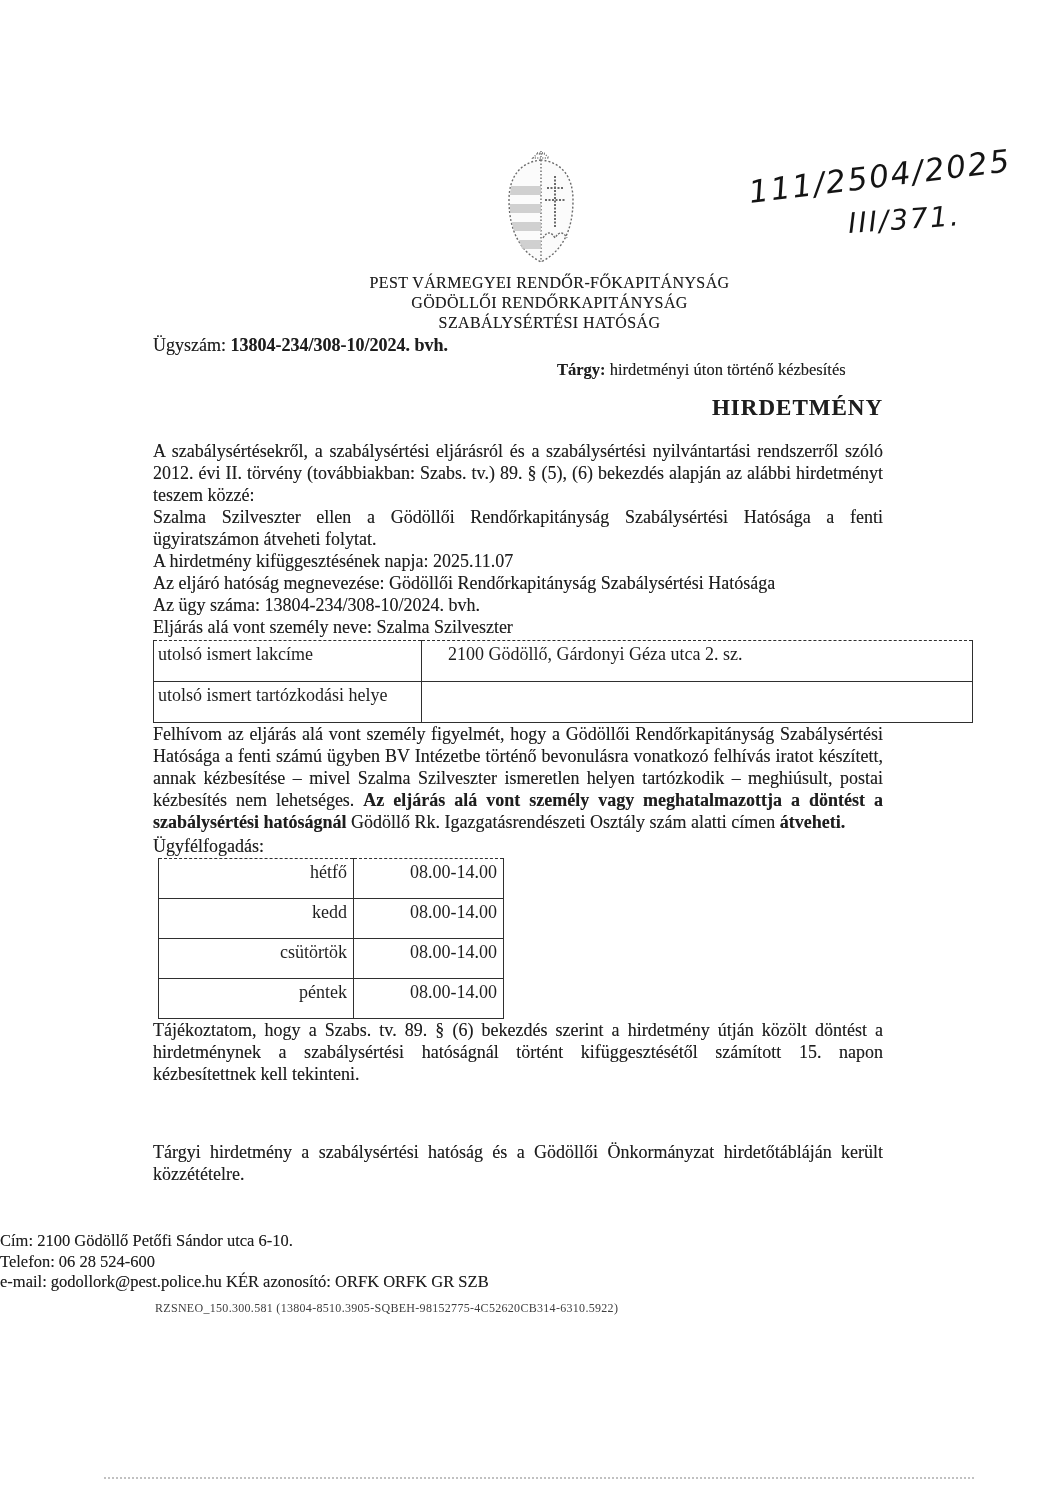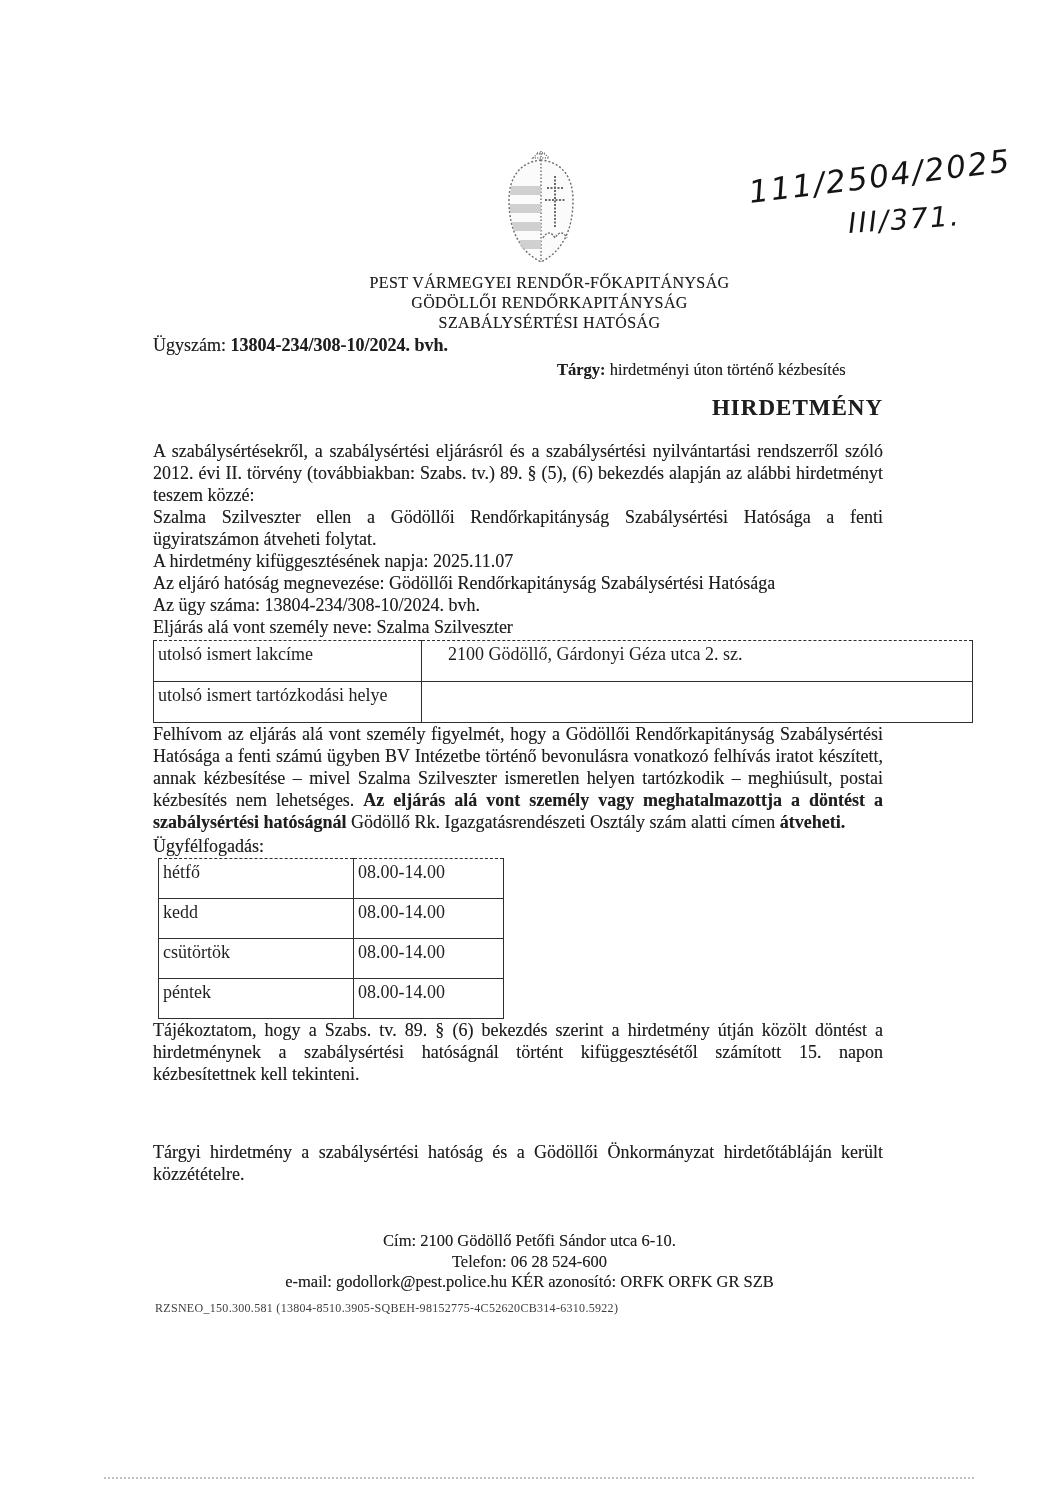--- a/index.html
+++ b/index.html
@@ -52,27 +52,28 @@
   .addr-table td.addr-value{padding-left:26px;}
   .addr-table tr:first-child td{border-top-style:dashed;}
   
   .hours-table{width:346px;margin-top:1px;table-layout:fixed;margin-left:5px;}
   .hours-table td{
     border:1.4px solid #2f2f2f;
     font-size:18px;
     vertical-align:top;
     padding:2px 6px 2px 4px;
     height:35px;
+    text-align:right;
   }
   .hours-table td.day-cell{width:184px;}
   .hours-table tr:first-child td{border-top-style:dashed;}
   .hours-label{margin-top:2px;}
   .closing{margin-top:56px;}
   
-  .footer{position:absolute;left:0;top:1231px;width:1059px;text-align:center;font-size:16.5px;line-height:20.5px;}
+  .footer{position:absolute;left:0;top:1231px;width:1059px;font-size:16.5px;line-height:20.5px;}
   .sys-code{
     position:absolute;left:155px;top:1301px;
     font-size:12px;color:#3d3d3d;letter-spacing:.3px;
     text-shadow:none;font-family:"Liberation Serif", serif;
   }
   .scan-noise{
     position:absolute;left:104px;top:1477px;width:870px;height:0;
     border-top:2px dotted #8f8f8f;opacity:.55;
   }
 </style>

